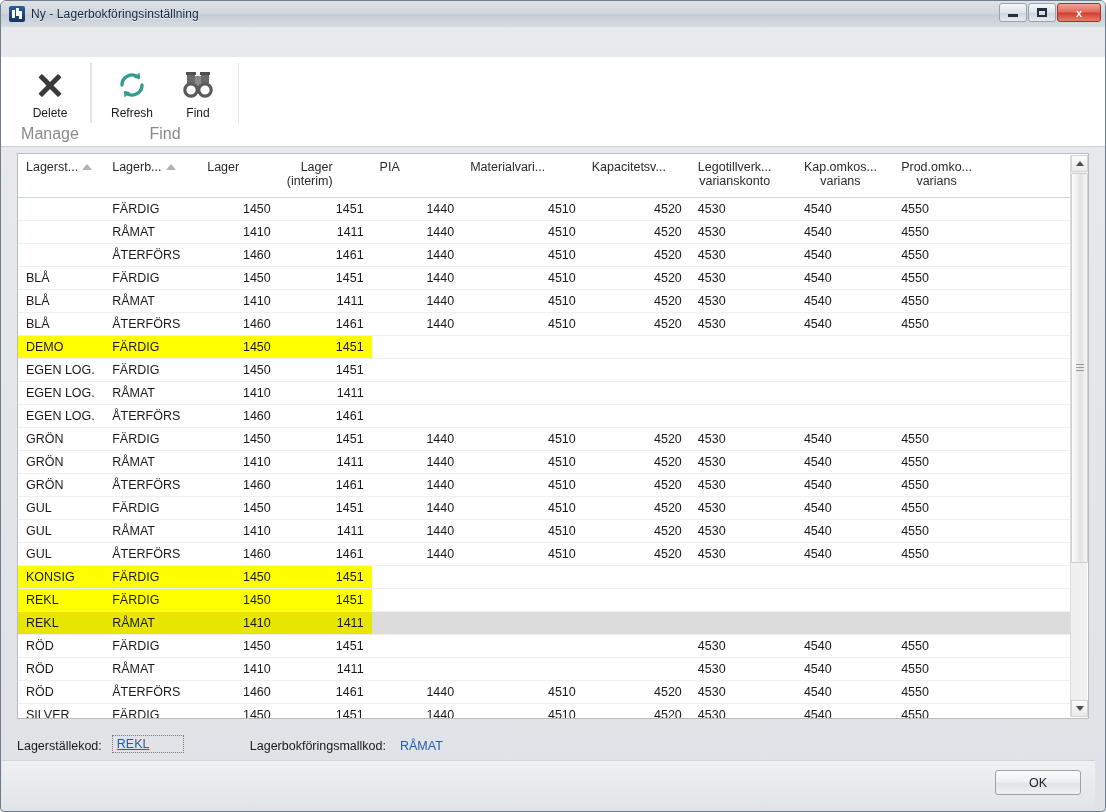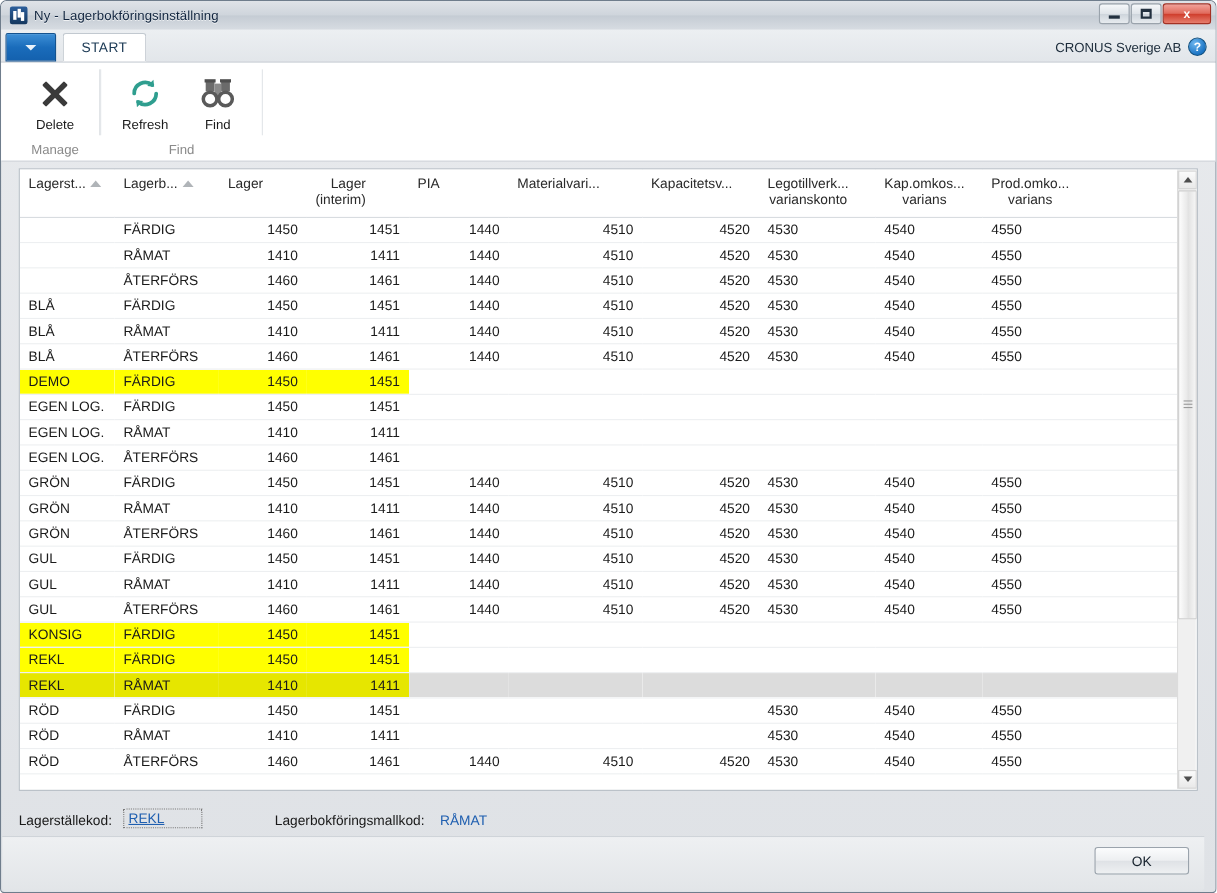--- a/index.html
+++ b/index.html
@@ -120,21 +120,21 @@
   }
   .rbuttons { display: flex; gap: 4px; padding-top: 6px; }
   .rbtn {
     width: 62px; display: flex; flex-direction: column; align-items: center;
     gap: 4px; padding: 4px 2px; border: 1px solid transparent; border-radius: 3px;
     cursor: pointer;
   }
   .rbtn .lbl { font-size: 12px; color: #1b1b1b; }
   .ricon { width: 34px; height: 34px; position: relative; }
   .rgroup-label {
-    text-align: center; font-size: 12px; color: #8a8a8a;
+    text-align: center; font-size: 16px; color: #8a8a8a;
     padding-bottom: 4px;
   }
 
   
   .icon-delete::before, .icon-delete::after {
     content: ""; position: absolute; left: 3px; top: 15px;
     width: 28px; height: 5px; background: #3a3a3a; border-radius: 1px;
   }
   .icon-delete::before { transform: rotate(45deg); }
   .icon-delete::after  { transform: rotate(-45deg); }
@@ -273,30 +273,20 @@
       <div class="win-btn">
         <span class="glyph-min"></span>
       </div>
       <div class="win-btn">
         <span class="glyph-max"></span>
       </div>
       <div class="win-btn close">x</div>
     </div>
   </div>
 
-  <div class="tabstrip">
-    <div class="app-menu-btn">
-      <span class="caret"></span>
-    </div>
-    <div class="tab">START</div>
-    <div class="company">
-      <span>CRONUS Sverige AB</span>
-      <span class="help-icon">?</span>
-    </div>
-  </div>
 
   <div class="ribbon">
     <div class="ribbon-groups">
 
       <div class="rgroup">
         <div class="rbuttons">
           <div class="rbtn">
             <span class="ricon icon-delete"></span>
             <span class="lbl">Delete</span>
           </div>
@@ -654,20 +644,32 @@
             <td>ÅTERFÖRS</td>
             <td class="num">1460</td>
             <td class="num">1461</td>
             <td class="num">1440</td>
             <td class="num">4510</td>
             <td class="num">4520</td>
             <td>4530</td>
             <td>4540</td>
             <td>4550</td>
           </tr>
+          <tr>
+            <td>SILVER</td>
+            <td>FÄRDIG</td>
+            <td class="num">1450</td>
+            <td class="num">1451</td>
+            <td class="num">1440</td>
+            <td class="num">4510</td>
+            <td class="num">4520</td>
+            <td>4530</td>
+            <td>4540</td>
+            <td>4550</td>
+          </tr>
         </tbody>
     </table>
 
     <div class="vscroll">
       <div class="vs-btn">
         <span class="vs-up"></span>
       </div>
       <div class="vs-thumb">
         <div class="vs-grip">
             <i></i>

